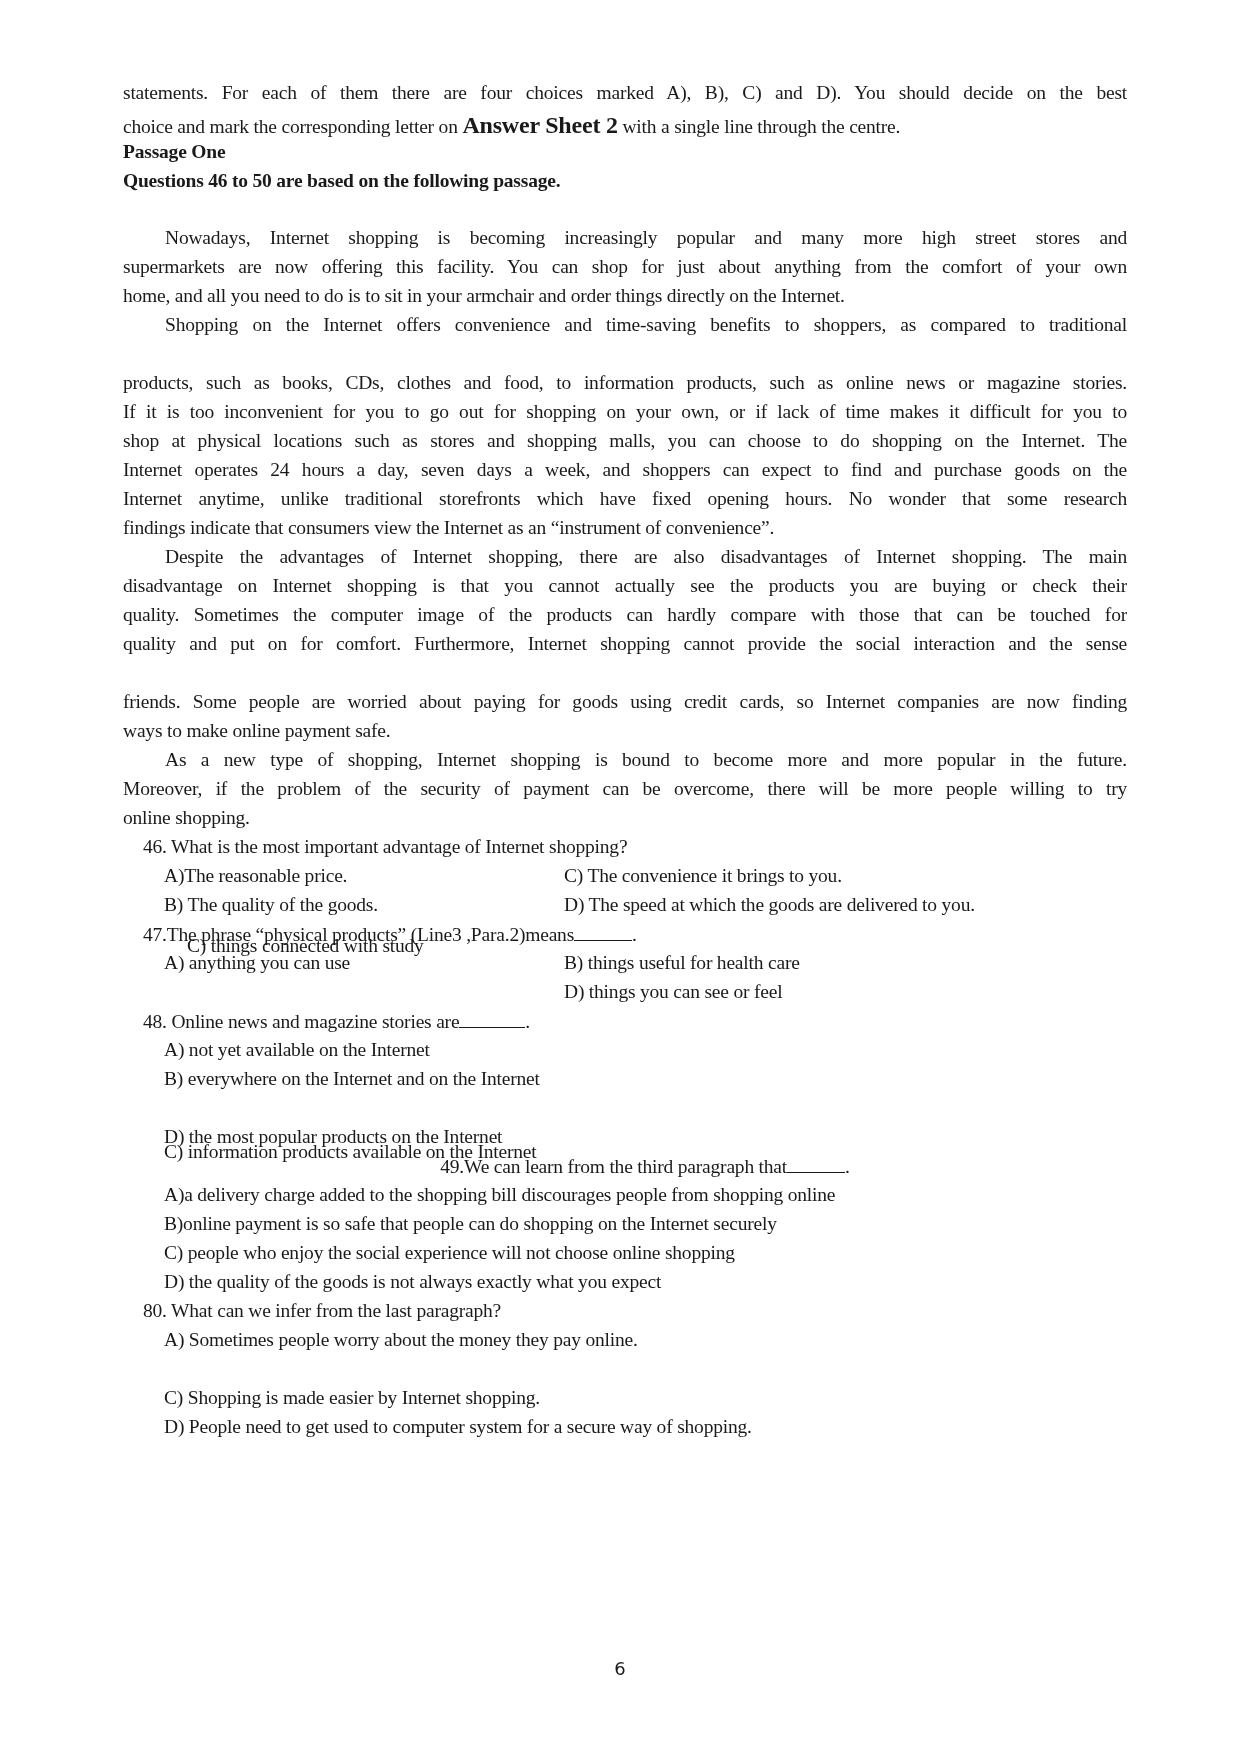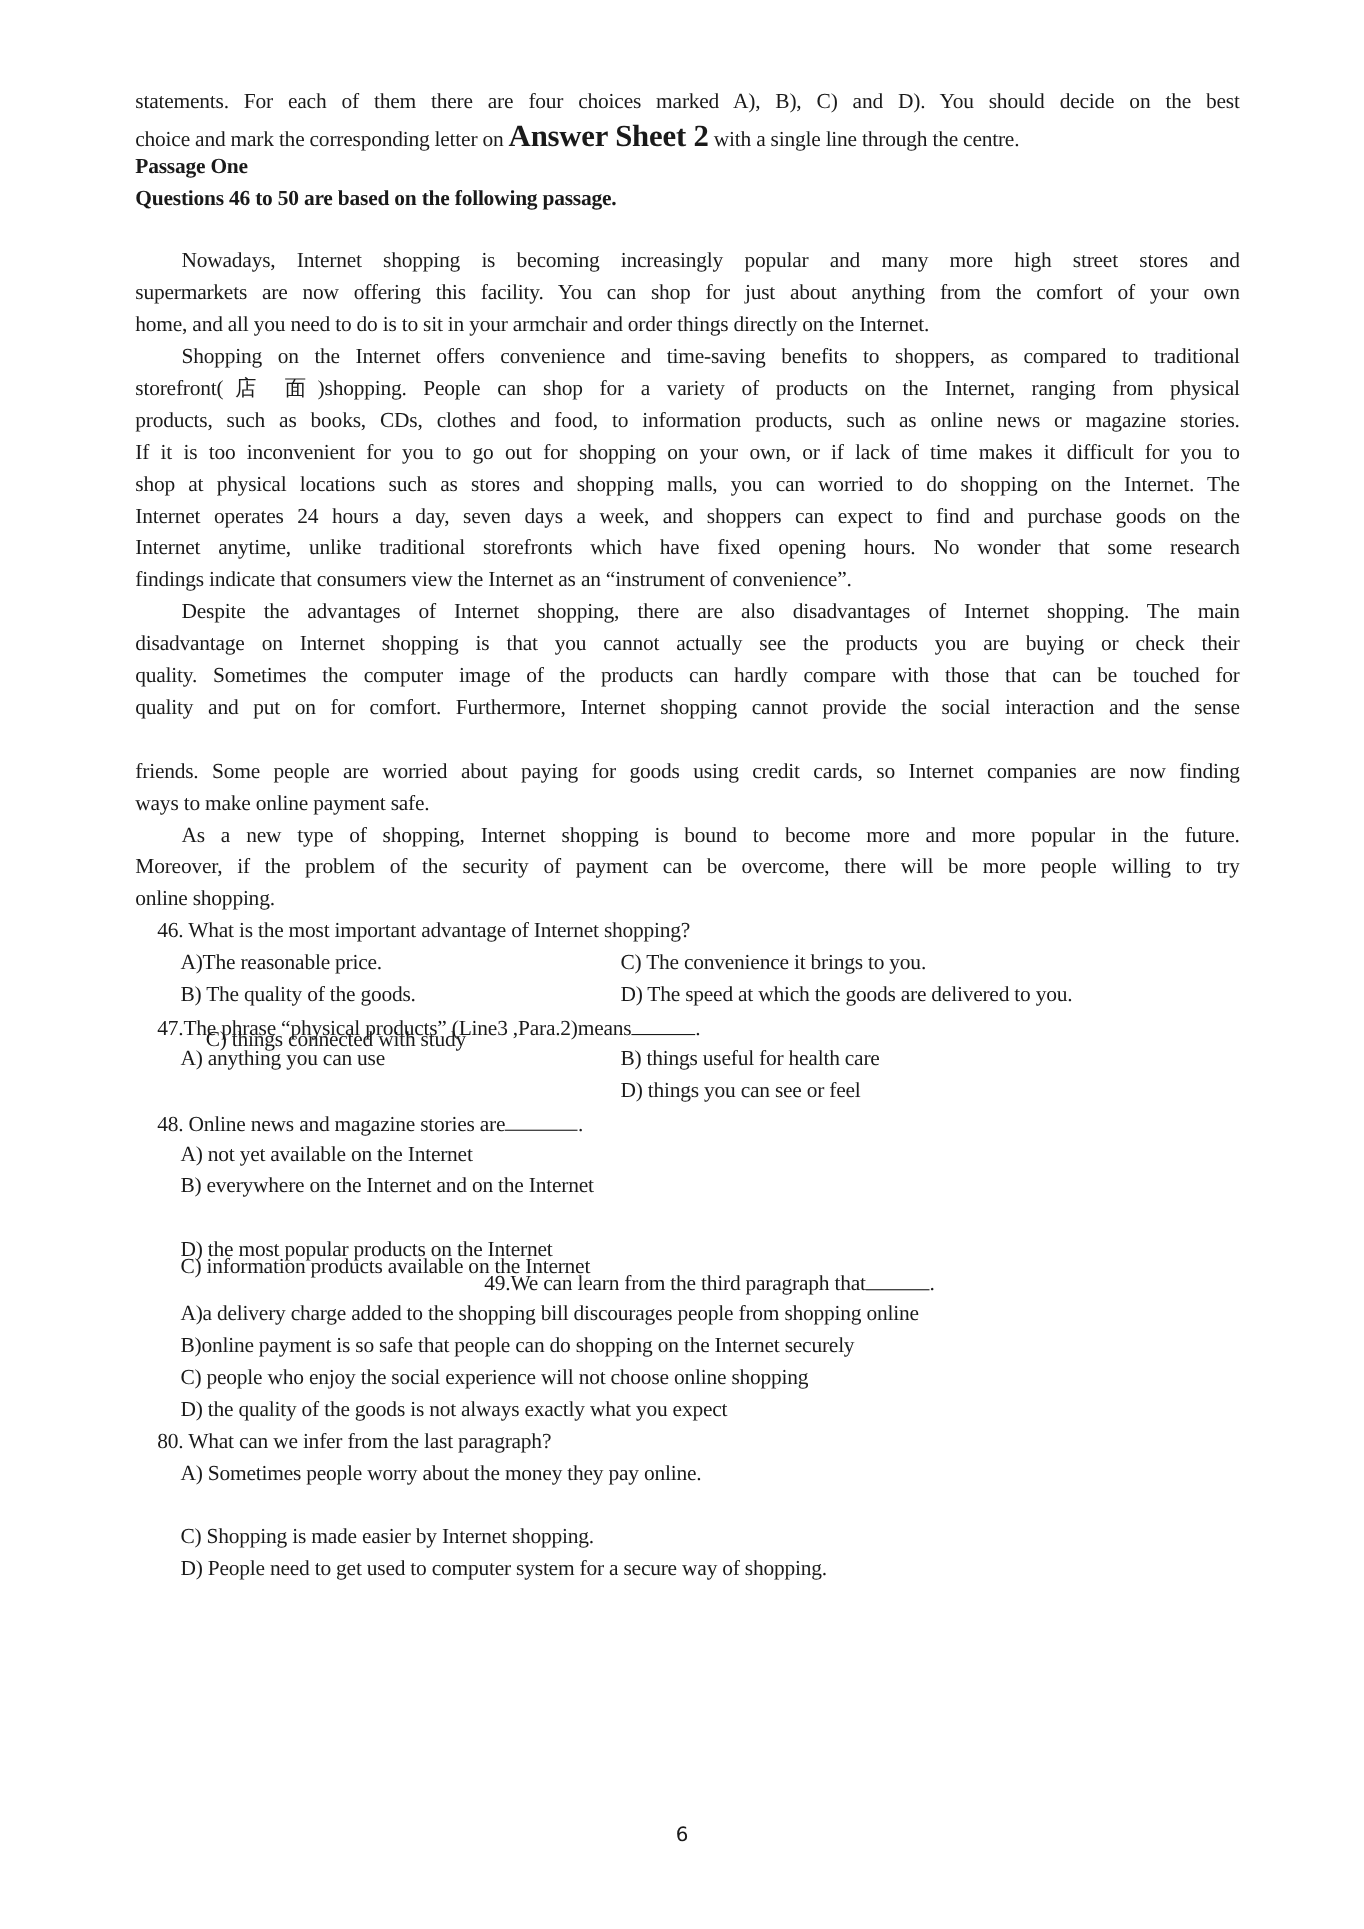--- a/index.html
+++ b/index.html
@@ -3,21 +3,21 @@
 <meta charset="utf-8">
 <style>
   html, body { margin: 0; padding: 0; background: #ffffff; }
   body { width: 1240px; height: 1754px; position: relative; overflow: hidden;
          font-family: "Liberation Serif", "DejaVu Serif", serif; color: #1a1a1a; }
   .page { position: absolute; left: 0; top: 0; width: 1240px; height: 1754px; }
   .line { position: absolute; left: 123px; width: 1004px; font-size: 19.5px; line-height: 24px;
           white-space: nowrap; letter-spacing: -0.2px; }
   .just { text-align: justify; text-align-last: justify; white-space: normal; height: 24px; overflow: hidden; }
   .bold { font-weight: bold; }
-  .big { font-size: 28px; font-weight: bold; }
+  .big { font-size: 24px; font-weight: bold; }
   .ind { left: 165px; width: 962px; }
   .q { left: 143px; }
   .opt { left: 164px; }
   .opt2 { left: 564px; }
   .blank { display: inline-block; border-bottom: 1px solid #1a1a1a; height: 18px; vertical-align: baseline; }
   .pagenum { position: absolute; left: 0; width: 1240px; top: 1658px; text-align: center;
              font-size: 18px; font-family: "DejaVu Sans", sans-serif; }
 </style>
 </head>
 <body>
@@ -26,24 +26,23 @@
 
   <div class="line just" style="top:81px;">statements. For each of them there are four choices marked A), B), C) and D). You should decide on the best</div>
   <div class="line" style="top:113px;"><span>choice and mark the corresponding letter on </span><span class="big">Answer Sheet 2</span><span> with a single line through the centre.</span></div>
   <div class="line bold" style="top:140px;">Passage One</div>
   <div class="line bold" style="top:169px;">Questions 46 to 50 are based on the following passage.</div>
 
   <div class="line just ind" style="top:226px;">Nowadays, Internet shopping is becoming increasingly popular and many more high street stores and</div>
   <div class="line just" style="top:255px;">supermarkets are now offering this facility. You can shop for just about anything from the comfort of your own</div>
   <div class="line" style="top:284px;">home, and all you need to do is to sit in your armchair and order things directly on the Internet.</div>
   <div class="line just ind" style="top:313px;">Shopping on the Internet offers convenience and time-saving benefits to shoppers, as compared to traditional</div>
-  <div class="line just" style="top:342px;">storefront(店 面)shopping. People can shop for a variety of products on the Internet, ranging from physical</div>
   <div class="line just" style="top:371px;">products, such as books, CDs, clothes and food, to information products, such as online news or magazine stories.</div>
   <div class="line just" style="top:400px;">If it is too inconvenient for you to go out for shopping on your own, or if lack of time makes it difficult for you to</div>
-  <div class="line just" style="top:429px;">shop at physical locations such as stores and shopping malls, you can worried to do shopping on the Internet. The</div>
+  <div class="line just" style="top:429px;">shop at physical locations such as stores and shopping malls, you can choose to do shopping on the Internet. The</div>
   <div class="line just" style="top:458px;">Internet operates 24 hours a day, seven days a week, and shoppers can expect to find and purchase goods on the</div>
   <div class="line just" style="top:487px;">Internet anytime, unlike traditional storefronts which have fixed opening hours. No wonder that some research</div>
   <div class="line" style="top:516px;">findings indicate that consumers view the Internet as an “instrument of convenience”.</div>
   <div class="line just ind" style="top:545px;">Despite the advantages of Internet shopping, there are also disadvantages of Internet shopping. The main</div>
   <div class="line just" style="top:574px;">disadvantage on Internet shopping is that you cannot actually see the products you are buying or check their</div>
   <div class="line just" style="top:603px;">quality. Sometimes the computer image of the products can hardly compare with those that can be touched for</div>
   <div class="line just" style="top:632px;">quality and put on for comfort. Furthermore, Internet shopping cannot provide the social interaction and the sense</div>
   <div class="line just" style="top:690px;">friends. Some people are worried about paying for goods using credit cards, so Internet companies are now finding</div>
   <div class="line" style="top:719px;">ways to make online payment safe.</div>
   <div class="line just ind" style="top:748px;">As a new type of shopping, Internet shopping is bound to become more and more popular in the future.</div>

